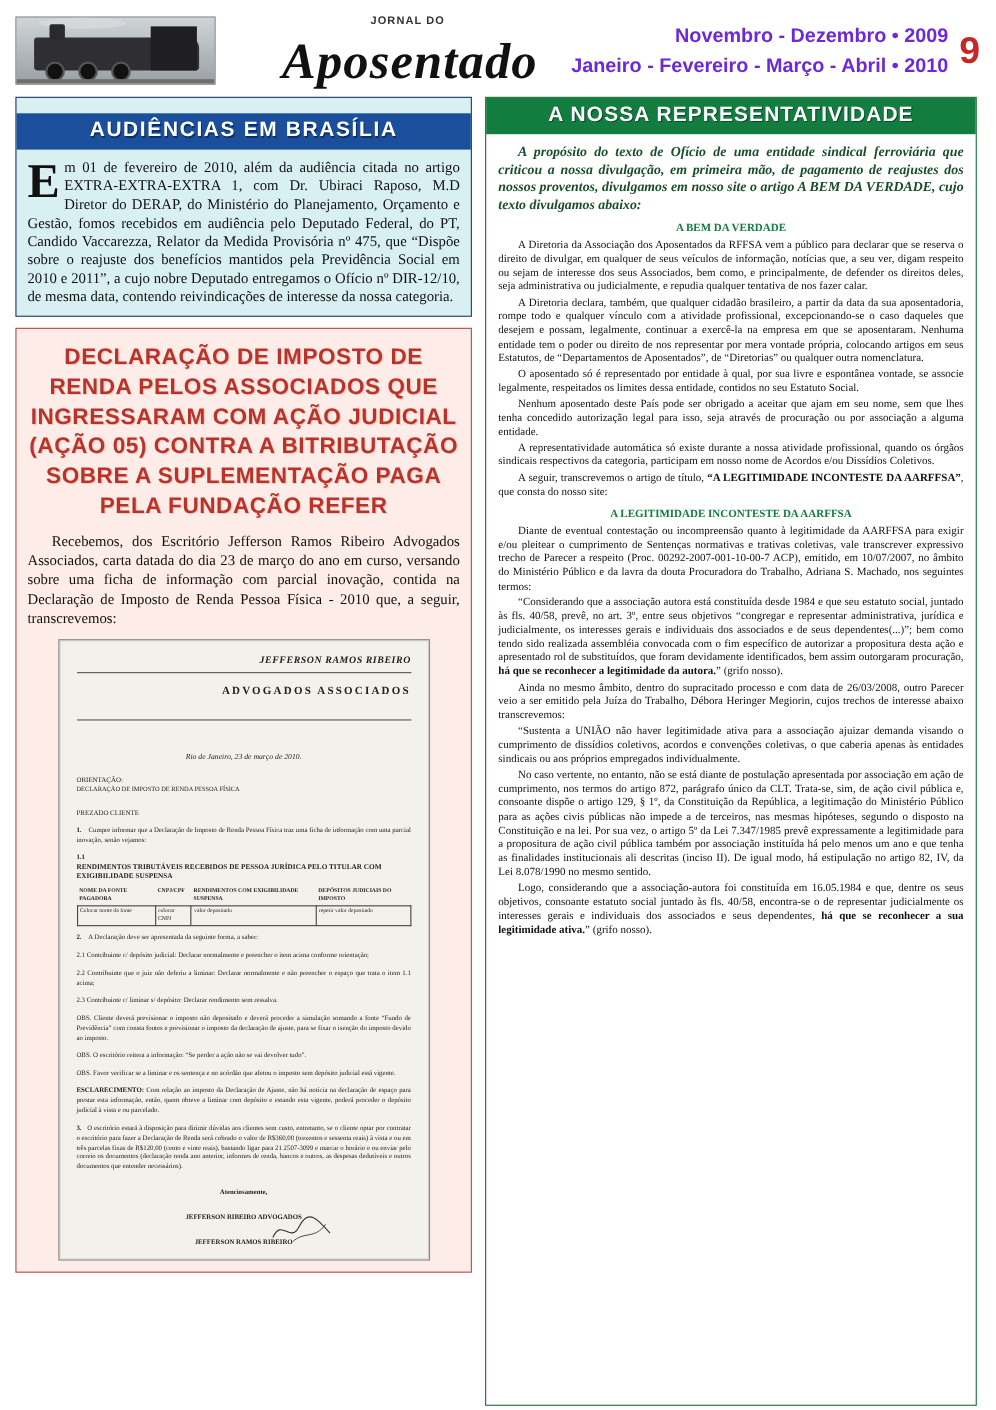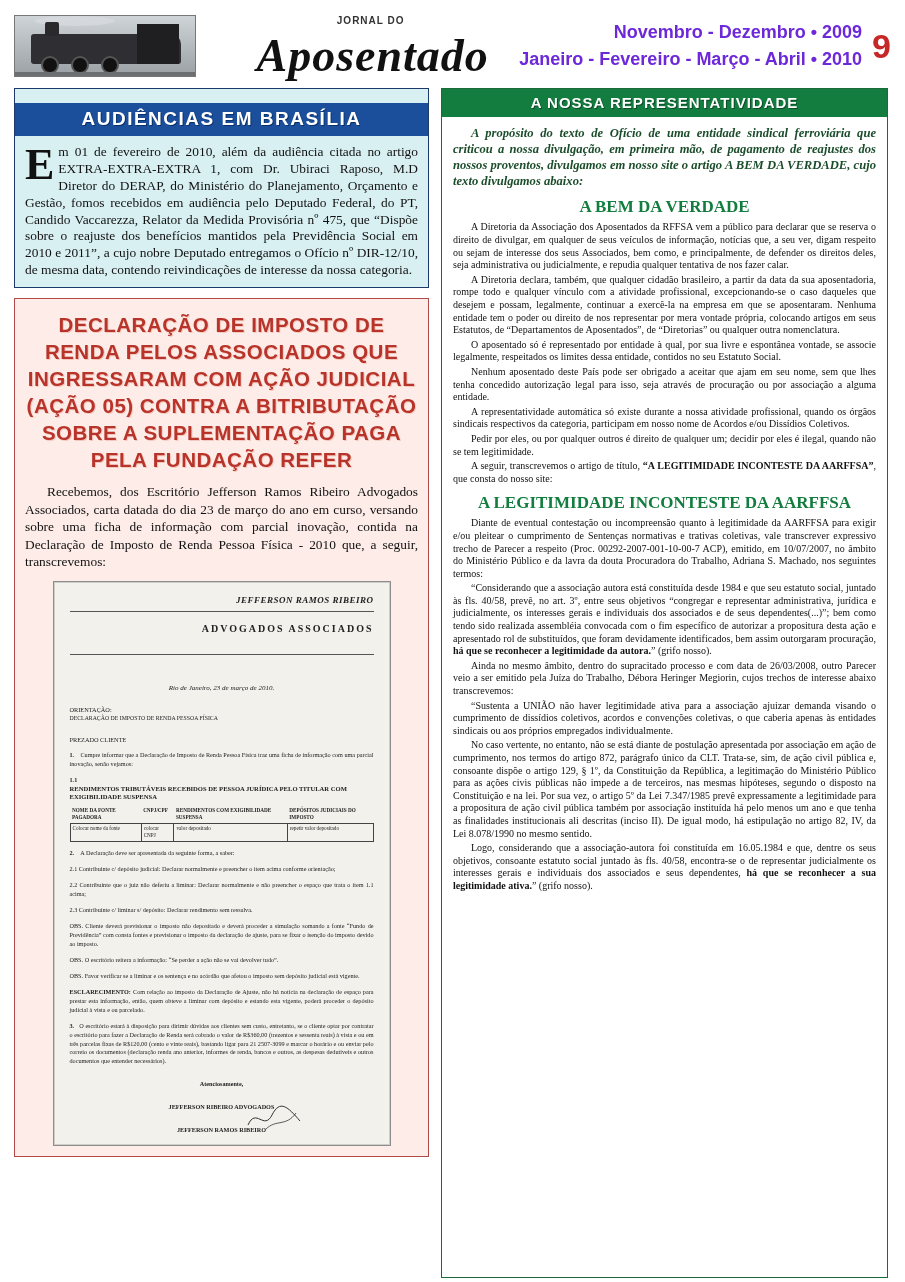--- a/index.html
+++ b/index.html
@@ -212,40 +212,40 @@
     background: #ffffff;
     padding: 0 0 8px 0;
     height: 1190px;
   }
   .bar-green {
     background: #127d3e;
     color: #ffffff;
     text-align: center;
     font-family: "Liberation Sans", sans-serif;
     font-weight: bold;
-    font-size: 15px;
+    font-size: 19px;
     letter-spacing: 1px;
     padding: 5px 0 6px;
     text-shadow: 1px 1px 0 #0a4c26;
   }
   .rep-body { padding: 8px 11px 0; }
   .lead {
     font-style: italic;
     font-weight: bold;
     font-size: 12.6px;
     line-height: 1.28;
     text-align: justify;
     text-indent: 18px;
     color: #1b4d2b;
   }
   .sub-green {
     text-align: center;
     color: #127d3e;
     font-weight: bold;
-    font-size: 17px;
+    font-size: 10px;
     margin: 8px 0 4px;
     font-family: "Liberation Serif", serif;
   }
   .rep-p {
     font-size: 10px;
     line-height: 1.26;
     text-align: justify;
     text-indent: 18px;
     margin: 0 0 2px;
   }
@@ -374,21 +374,20 @@
             <span>A propósito do texto de Ofício de uma entidade sindical ferroviária que criticou a nossa divulgação, em primeira mão, de pagamento de reajustes dos nossos proventos, divulgamos em nosso site o artigo A BEM DA VERDADE,</span><span> cujo texto divulgamos abaixo:</span>
           </div>
 
           <div class="sub-green">A BEM DA VERDADE</div>
 
           <p class="rep-p">A Diretoria da Associação dos Aposentados da RFFSA vem a público para declarar que se reserva o direito de divulgar, em qualquer de seus veículos de informação, notícias que, a seu ver, digam respeito ou sejam de interesse dos seus Associados, bem como, e principalmente, de defender os direitos deles, seja administrativa ou judicialmente, e repudia qualquer tentativa de nos fazer calar.</p>
           <p class="rep-p">A Diretoria declara, também, que qualquer cidadão brasileiro, a partir da data da sua aposentadoria, rompe todo e qualquer vínculo com a atividade profissional, excepcionando-se o caso daqueles que desejem e possam, legalmente, continuar a exercê-la na empresa em que se aposentaram. Nenhuma entidade tem o poder ou direito de nos representar por mera vontade própria, colocando artigos em seus Estatutos, de “Departamentos de Aposentados”, de “Diretorias” ou qualquer outra nomenclatura.</p>
           <p class="rep-p">O aposentado só é representado por entidade à qual, por sua livre e espontânea vontade, se associe legalmente, respeitados os limites dessa entidade, contidos no seu Estatuto Social.</p>
           <p class="rep-p">Nenhum aposentado deste País pode ser obrigado a aceitar que ajam em seu nome, sem que lhes tenha concedido autorização legal para isso, seja através de procuração ou por associação a alguma entidade.</p>
           <p class="rep-p">A representatividade automática só existe durante a nossa atividade profissional, quando os órgãos sindicais respectivos da categoria, participam em nosso nome de Acordos e/ou Dissídios Coletivos.</p>
-          <p class="rep-p">Pedir por eles, ou por qualquer outros é direito de qualquer um; decidir por eles é ilegal, quando não se tem legitimidade.</p>
           <p class="rep-p">
             <span>A seguir, transcrevemos o artigo de título, </span><span class="b">“A LEGITIMIDADE INCONTESTE DA AARFFSA”</span><span>, que consta do nosso site:</span>
           </p>
 
           <div class="sub-green">A LEGITIMIDADE INCONTESTE DA AARFFSA</div>
 
           <p class="rep-p">Diante de eventual contestação ou incompreensão quanto à legitimidade da AARFFSA para exigir e/ou pleitear o cumprimento de Sentenças normativas e trativas coletivas, vale transcrever expressivo trecho de Parecer a respeito (Proc. 00292-2007-001-10-00-7 ACP), emitido, em 10/07/2007, no âmbito do Ministério Público e da lavra da douta Procuradora do Trabalho, Adriana S. Machado, nos seguintes termos:</p>
           <p class="rep-p quote">
             <span>“Considerando que a associação autora está constituída desde 1984 e que seu estatuto social, juntado às fls. 40/58, prevê, no art. 3º, entre seus objetivos “congregar e representar administrativa, jurídica e judicialmente, os interesses gerais e individuais dos associados e de seus dependentes(...)”; bem como tendo sido realizada assembléia convocada com o fim específico de autorizar a propositura desta ação e apresentado rol de substituídos, que foram devidamente identificados, bem assim outorgaram procuração, </span><span class="b">há que se reconhecer a legitimidade da autora.</span><span>” (grifo nosso).</span>
           </p>

